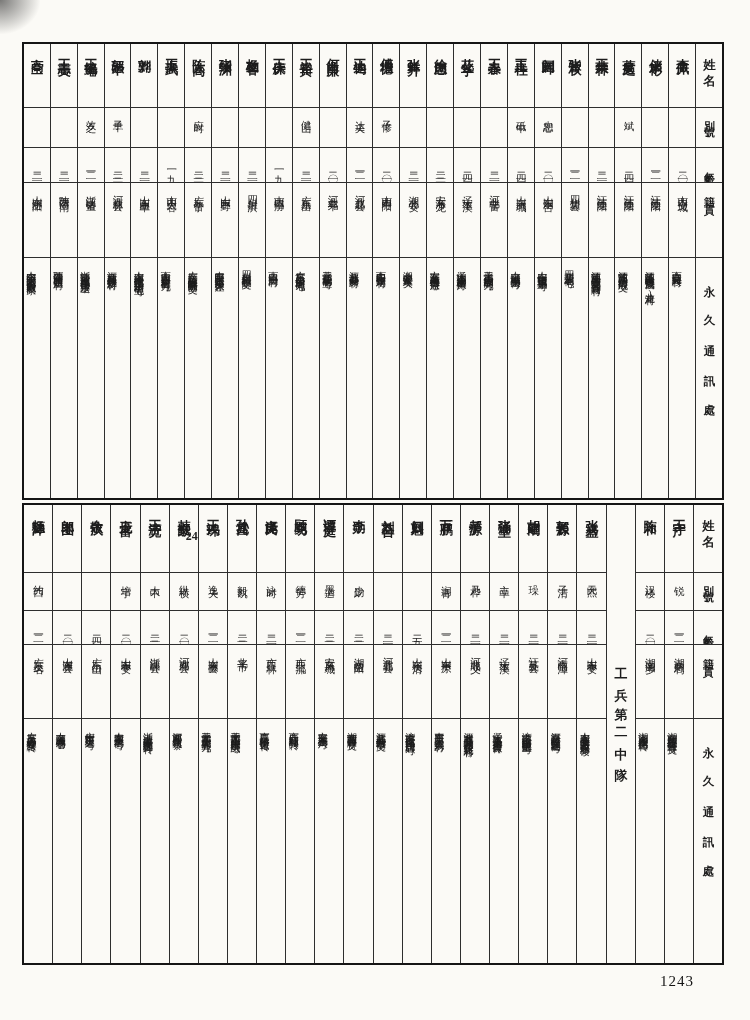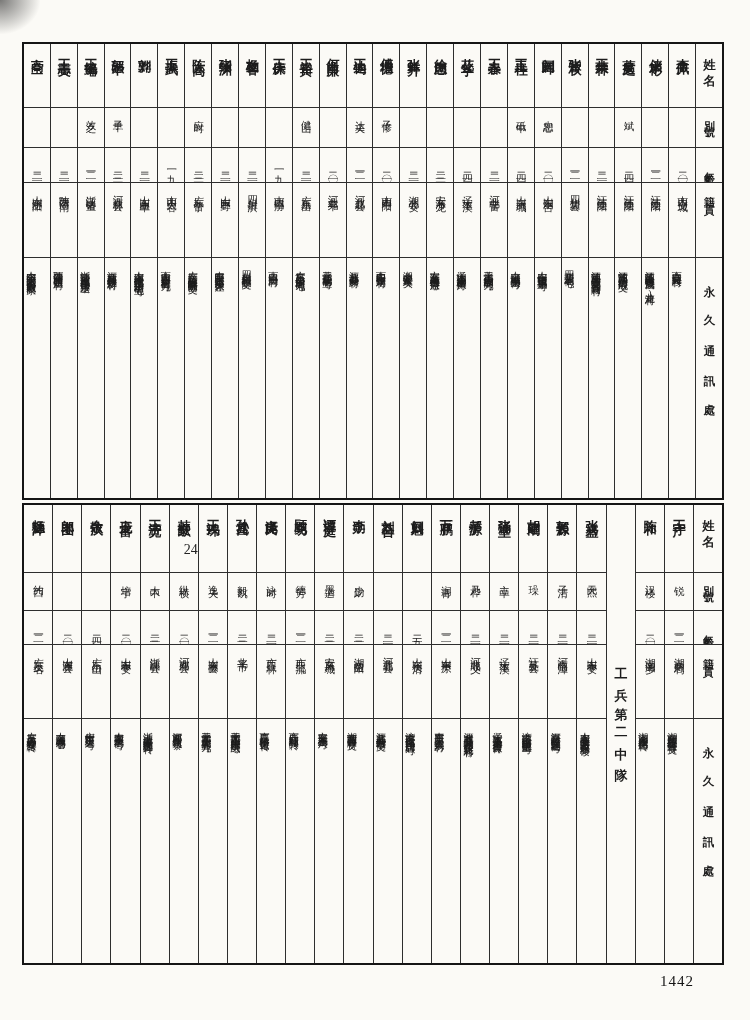--- a/index.html
+++ b/index.html
@@ -58,22 +58,22 @@
     font-size:11.5px;letter-spacing:30px;line-height:normal;
     padding:12px 0 0 0;height:auto;margin:0 auto;display:inline-block;
   }
   .hcol .cell.addr{display:flex;justify-content:center;}
   
   .unit-col{justify-content:flex-start;align-items:center;display:flex;}
   .unit-col .vtext{
     font-size:13px;font-weight:700;letter-spacing:20px;padding-top:152px;
   }
   .note{
-    position:absolute;top:37px;right:0;font-size:14px;letter-spacing:0;
-    writing-mode:horizontal-tb;color:#222;
+    position:absolute;top:24px;right:0;font-size:12px;letter-spacing:0;
+    writing-mode:horizontal-tb;color:#222;font-weight:bold;
   }
   .page-number{
     position:absolute;right:56px;bottom:30px;font-size:15px;
     letter-spacing:1px;color:#141414;
   }
 </style>
 </head>
 <body>
 
 <div class="page">
@@ -911,14 +911,14 @@
           <span class="vtext">二一</span>
         </div>
         <div class="cell native">
           <span class="vtext">广东茂名</span>
         </div>
         <div class="cell addr">
           <span class="vtext">广东茂名谷薯墟广安堂转</span>
         </div>
       </div>
     </div>
-  <div class="page-number">1442</div>
+  <div class="page-number">1243</div>
 </div>
 
 </body></html>

